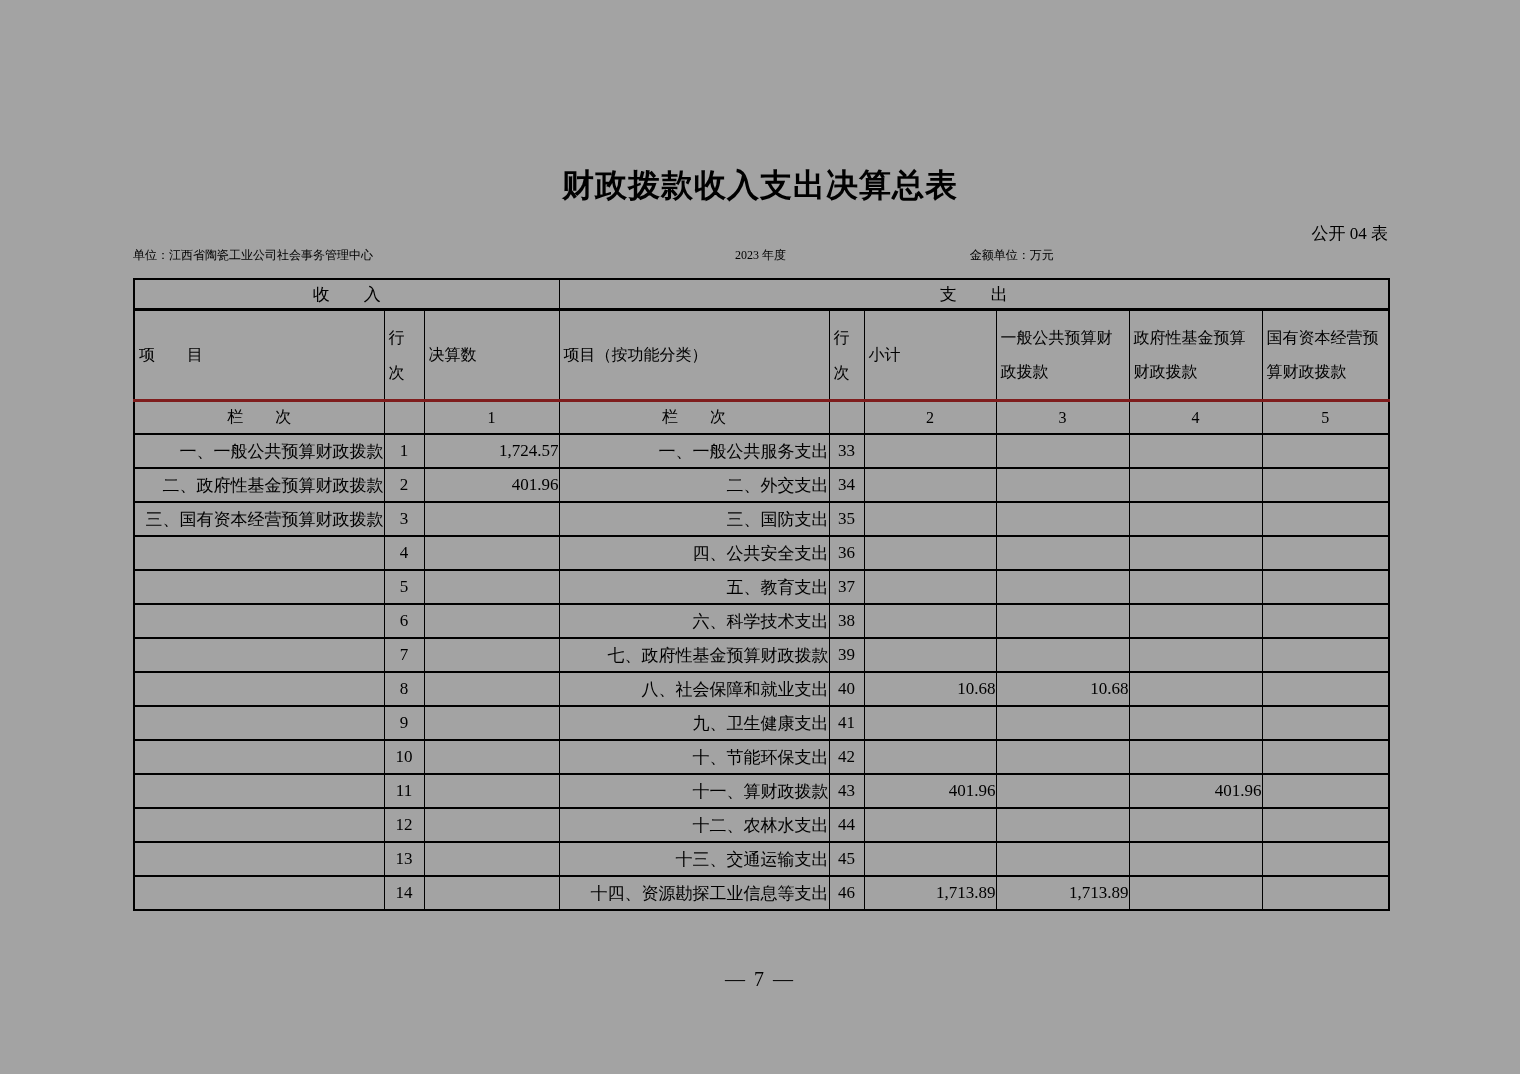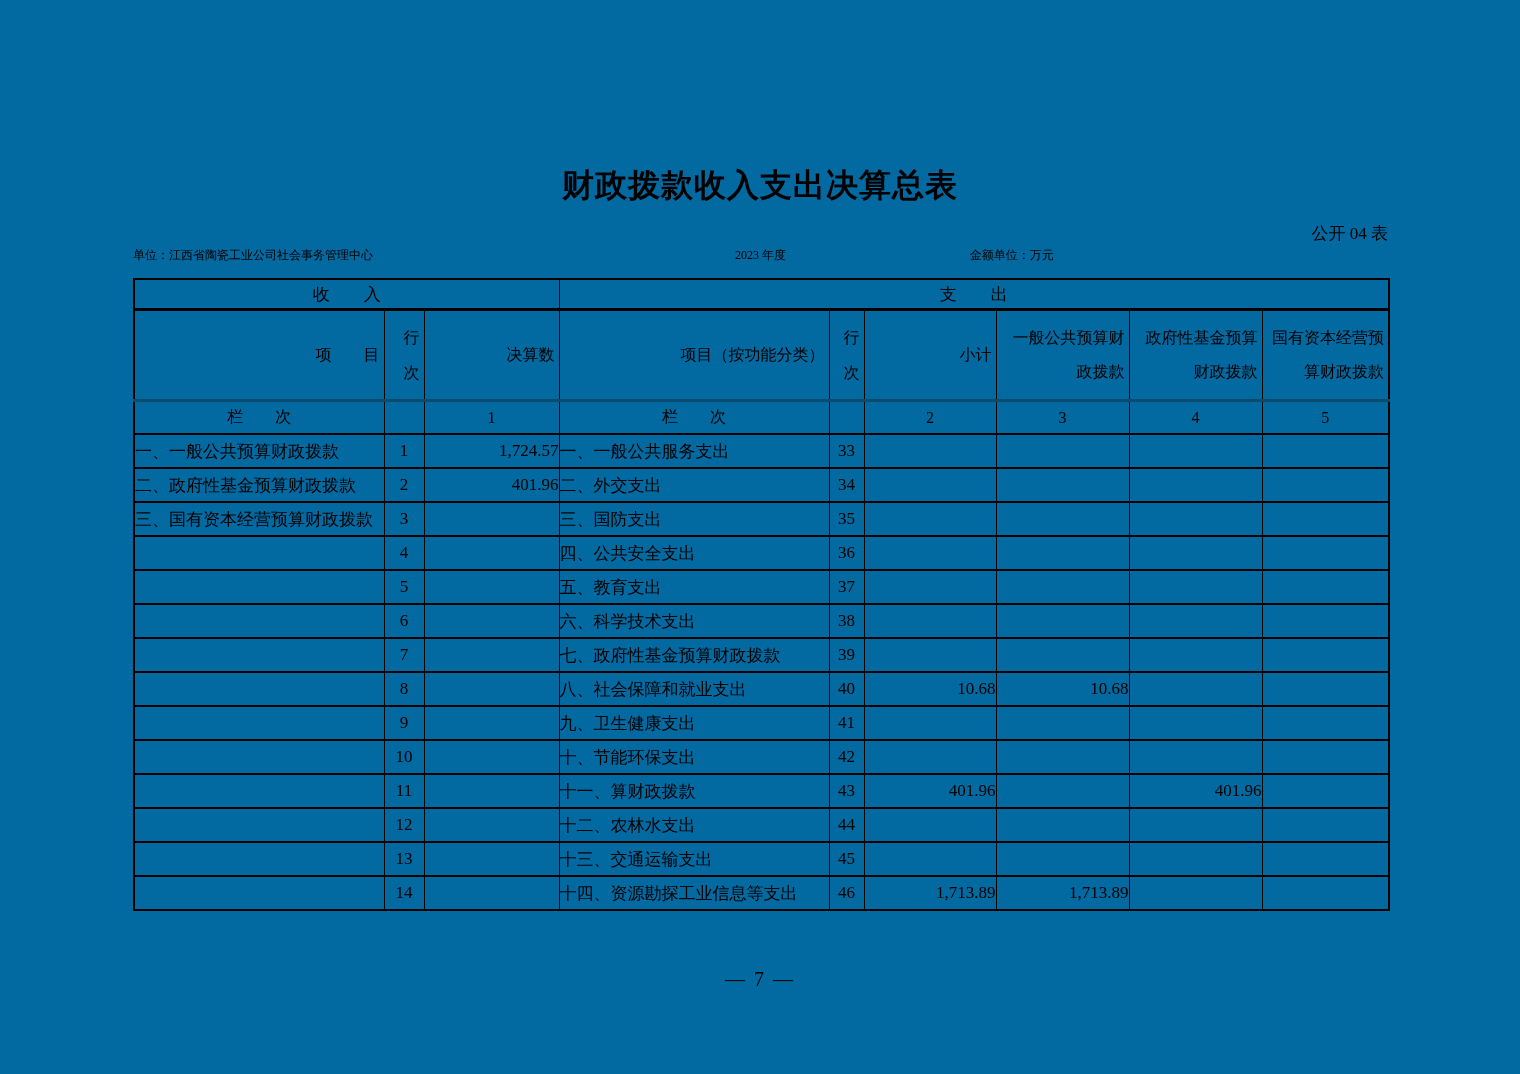--- a/index.html
+++ b/index.html
@@ -1,17 +1,17 @@
 <!DOCTYPE html>
 <html><head>
 <meta charset="utf-8">
 <style>
   html,body { margin:0; padding:0; background:#ffffff; }
   .page {
-    position:relative; width:1520px; height:1074px; background:#0369a1;
+    position:relative; width:1520px; height:1074px; background:#a3a3a3;
     color:#000; font-family:"Liberation Serif","DejaVu Serif",serif;
     overflow:hidden;
   }
   .doc-title {
     position:absolute; top:166px; left:0; width:100%;
     text-align:center; font-family:"Liberation Sans","DejaVu Sans",sans-serif;
     font-weight:bold; font-size:32px; letter-spacing:1px; line-height:1.2;
   }
   .table-code {
     position:absolute; top:222px; right:132px; font-size:17px;
@@ -30,26 +30,26 @@
     border:2px solid #000; font-size:17px;padding-left:38px;
   }
   .fin th, .fin td {
     border-left:1px solid #000; border-right:1px solid #000;
     border-top:2px solid #000; border-bottom:2px solid #000;
     padding:0; overflow:hidden; font-weight:normal;
   }
   .section-row th { height:28px; font-size:17px; border-bottom:3px solid #000; }
   .header-row th {
     height:88px; font-size:16px; line-height:2.15;
-    white-space:pre-line; text-align:right; border-bottom:3px solid #0c4a6e;
+    white-space:pre-line; text-align:left; border-bottom:3px solid #7f1d1d;
     padding:0 4px;
   }
   .lanci-row td { height:31px; text-align:center; font-size:16px; }
   tbody.data-rows td { height:32px; }
-  .item { text-align:left; padding-left:10px; }
+  .item { text-align:right; padding-left:10px; }
   .ctr  { text-align:center; }
   .amt  { text-align:right; padding-right:7px; }
   .sec-div { border-left-width:2px; }
   .vert {
     display:inline-block; width:1.15em; word-break:break-all;
     line-height:2.2; vertical-align:middle; white-space:normal;
   }
   .page-footer {
     position:absolute; top:968px; left:0; width:100%;
     text-align:center; font-size:20px; letter-spacing:2px;

